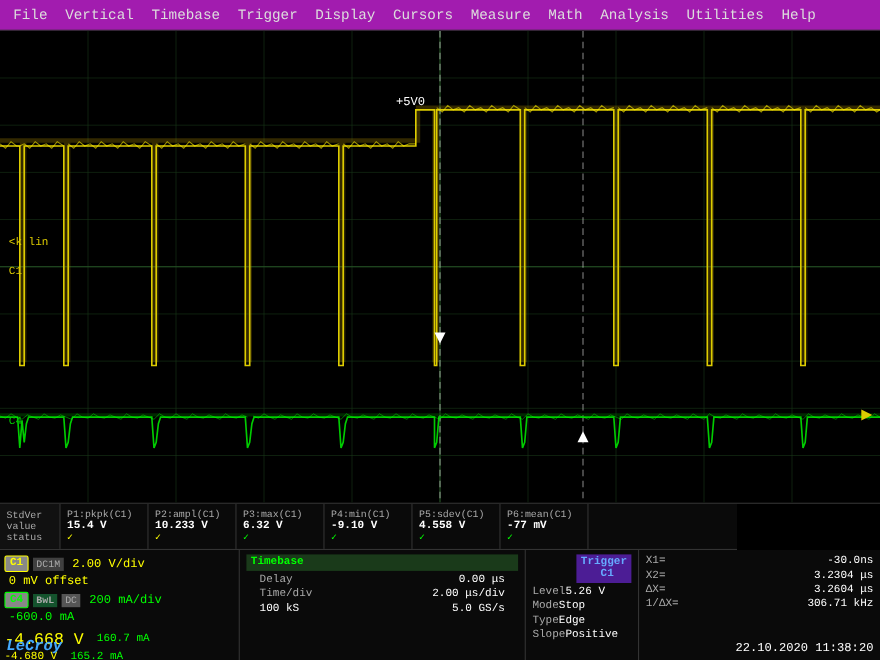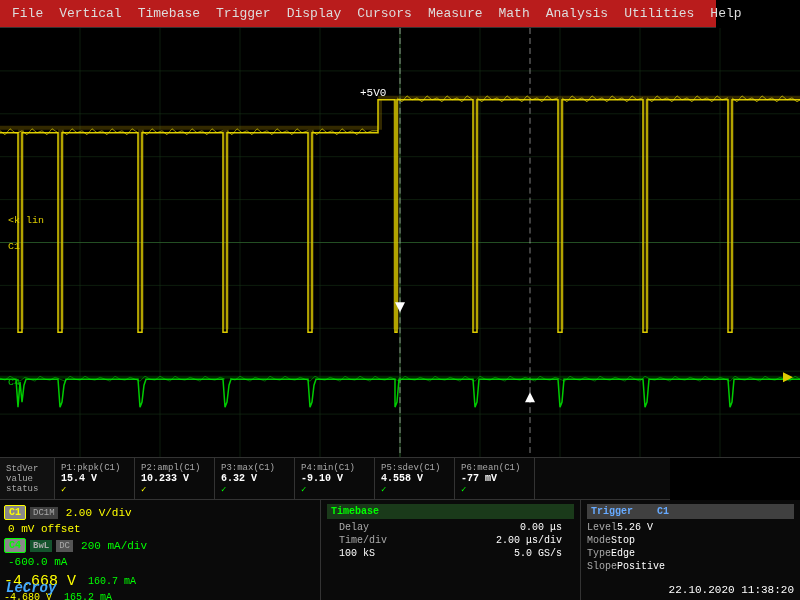--- a/index.html
+++ b/index.html
@@ -7,23 +7,23 @@
       width: 800px;
       height: 600px;
       background: #000;
       font-family: 'Courier New', monospace;
       overflow: hidden;
       color: #fff;
     }
 
     
     #menubar {
-      width: 716px;
+      width: 800px;
       height: 28px;
-      background: #b91c1c;
+      background: #a21caf;
       display: flex;
       align-items: center;
       padding: 0 4px;
       border-bottom: 1px solid #333;
     }
     .menu-item {
       color: #ddd;
       font-size: 13px;
       padding: 2px 8px;
       cursor: pointer;
@@ -127,21 +127,21 @@
 
     .trigger-section {
       flex: 1;
       display: flex;
       flex-direction: column;
       padding: 4px 6px;
       border-left: 1px solid #333;
       font-size: 10px;
     }
 
-    .trig-header { background: #404040; color: #6af; font-size: 10px; font-weight: bold; padding: 2px 4px; margin-bottom: 2px; }
+    .trig-header { background: #4c1d95; color: #6af; font-size: 10px; font-weight: bold; padding: 2px 4px; margin-bottom: 2px; margin-left: 40px; }
     .trig-row { display: flex; justify-content: flex-start; padding: 1px 0; }
     .trig-label { color: #aaa; }
     .trig-value { color: #fff; }
 
     .cursor-readout {
       width: 220px;
       display: flex;
       flex-direction: column;
       padding: 4px 6px;
       border-left: 1px solid #333;
@@ -389,20 +389,38 @@
       <div class="trig-row">
         <span class="trig-label">Type</span>
         <span class="trig-value">Edge</span>
       </div>
       <div class="trig-row">
         <span class="trig-label">Slope</span>
         <span class="trig-value">Positive</span>
       </div>
     </div>
 
+    <div class="cursor-readout">
+      <div class="cur-row">
+        <span class="cur-label">X1=</span>
+        <span class="cur-value">-30.0ns</span>
+      </div>
+      <div class="cur-row">
+        <span class="cur-label">X2=</span>
+        <span class="cur-value">3.2304 μs</span>
+      </div>
+      <div class="cur-row">
+        <span class="cur-label">ΔX=</span>
+        <span class="cur-value">3.2604 μs</span>
+      </div>
+      <div class="cur-row">
+        <span class="cur-label">1/ΔX=</span>
+        <span class="cur-value">306.71 kHz</span>
+      </div>
+    </div>
   </div>
 </div>
 
 <div style="position:relative; width:800px; height:0px;">
   
 </div>
 
 <div style="position:fixed; bottom:4px; left:6px; font-size:14px; font-weight:bold; color:#4af; font-style:italic; font-family:'Courier New',monospace;">LeCroy</div>
 
 <div style="position:fixed; bottom:4px; right:6px; font-size:11px; color:#fff; font-family:'Courier New',monospace;">22.10.2020  11:38:20</div>

